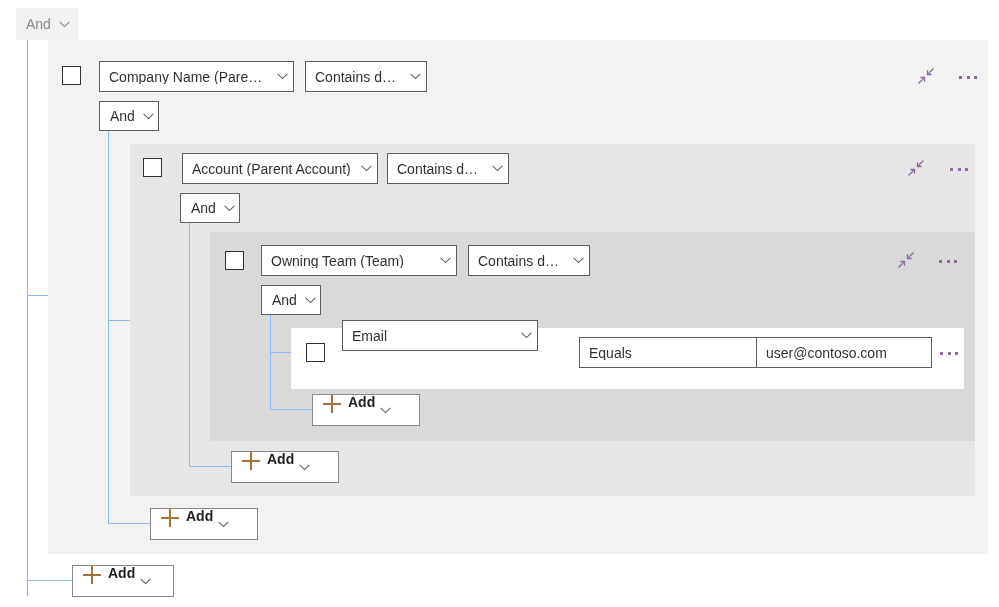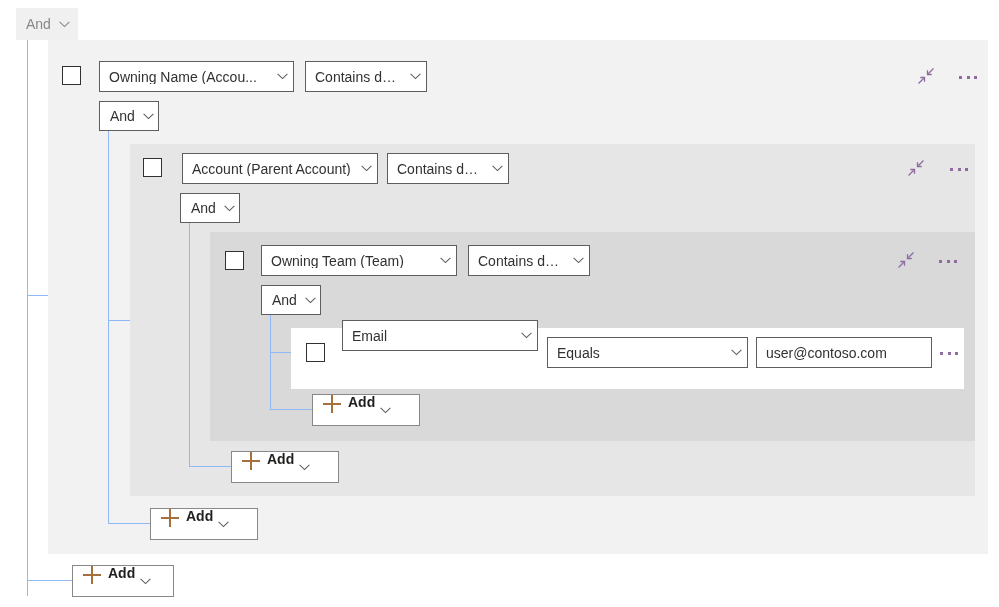--- a/index.html
+++ b/index.html
@@ -193,21 +193,21 @@
   <div class="conn v" style="left:27px; top:40px; height:556px;"></div>
   <div class="conn h" style="left:27px; top:295px; width:21px;"></div>
   <div class="conn h" style="left:27px; top:580px; width:45px;"></div>
 
   <div class="panel lvl1" style="left:48px; top:40px; width:940px; height:514px;">
   </div>
 
   <div class="cbx" style="left:62px; top:66px;"></div>
 
   <div class="ctl" style="left:99px; top:61px; width:195px; height:31px;">
-    <span class="lbl">Owning Name (Accou...</span>
+    <span class="lbl">Company Name (Parent...</span>
     <span class="chev">
       <svg width="11" height="7" viewBox="0 0 11 7">
           <path d="M0.6 0.8 L5.5 5.6 L10.4 0.8" fill="none" stroke="#605e5c" stroke-width="1.1"></path>
         </svg>
     </span>
   </div>
 
   <div class="ctl" style="left:305px; top:61px; width:122px; height:31px;">
     <span class="lbl">Contains data</span>
     <span class="chev">
@@ -359,21 +359,21 @@
 
   <div class="ctl" style="left:342px; top:320px; width:196px; height:31px;">
     <span class="lbl">Email</span>
     <span class="chev">
       <svg width="11" height="7" viewBox="0 0 11 7">
           <path d="M0.6 0.8 L5.5 5.6 L10.4 0.8" fill="none" stroke="#605e5c" stroke-width="1.1"></path>
         </svg>
     </span>
   </div>
 
-  <div class="ctl" style="left:547px; top:337px; width:201px; height:31px;">
+  <div class="ctl" style="left:579px; top:337px; width:201px; height:31px;">
     <span class="lbl">Equals</span>
     <span class="chev">
       <svg width="11" height="7" viewBox="0 0 11 7">
           <path d="M0.6 0.8 L5.5 5.6 L10.4 0.8" fill="none" stroke="#605e5c" stroke-width="1.1"></path>
         </svg>
     </span>
   </div>
 
   <div class="ctl" style="left:756px; top:337px; width:176px; height:31px;">
     <span class="lbl">user@contoso.com</span>

